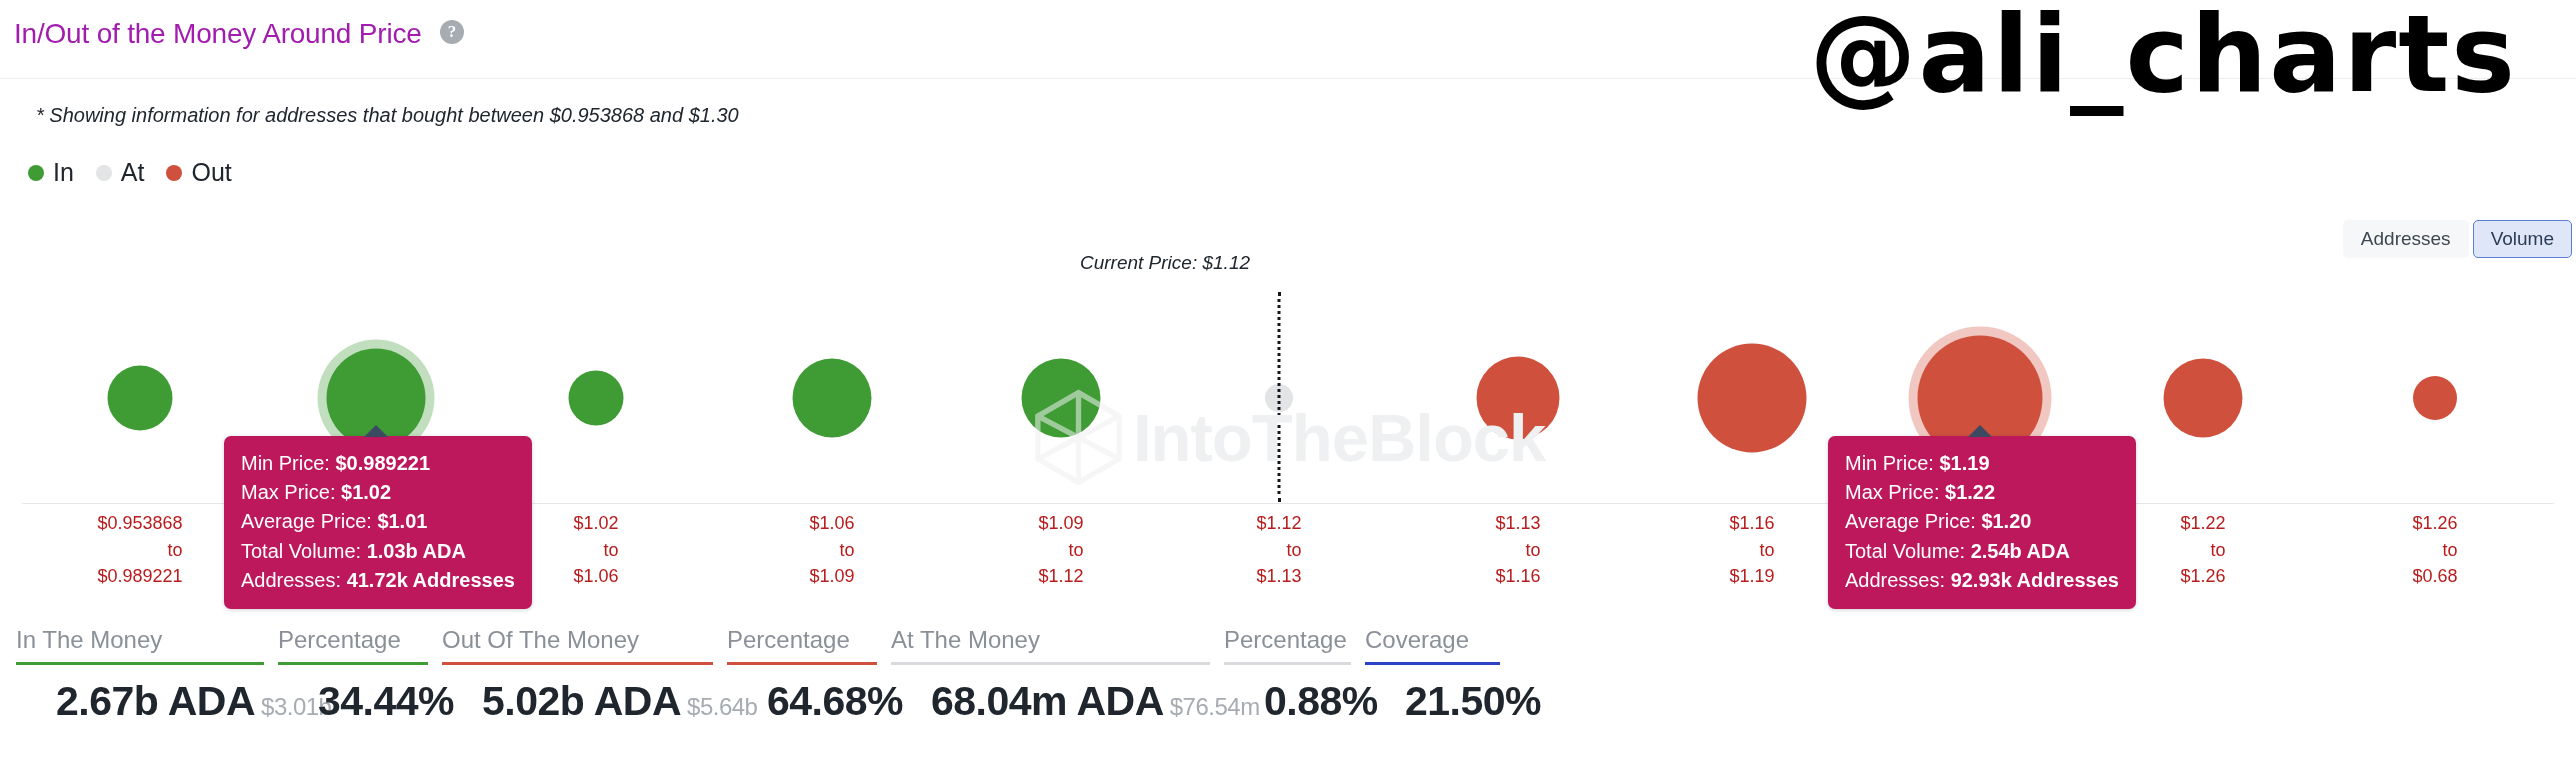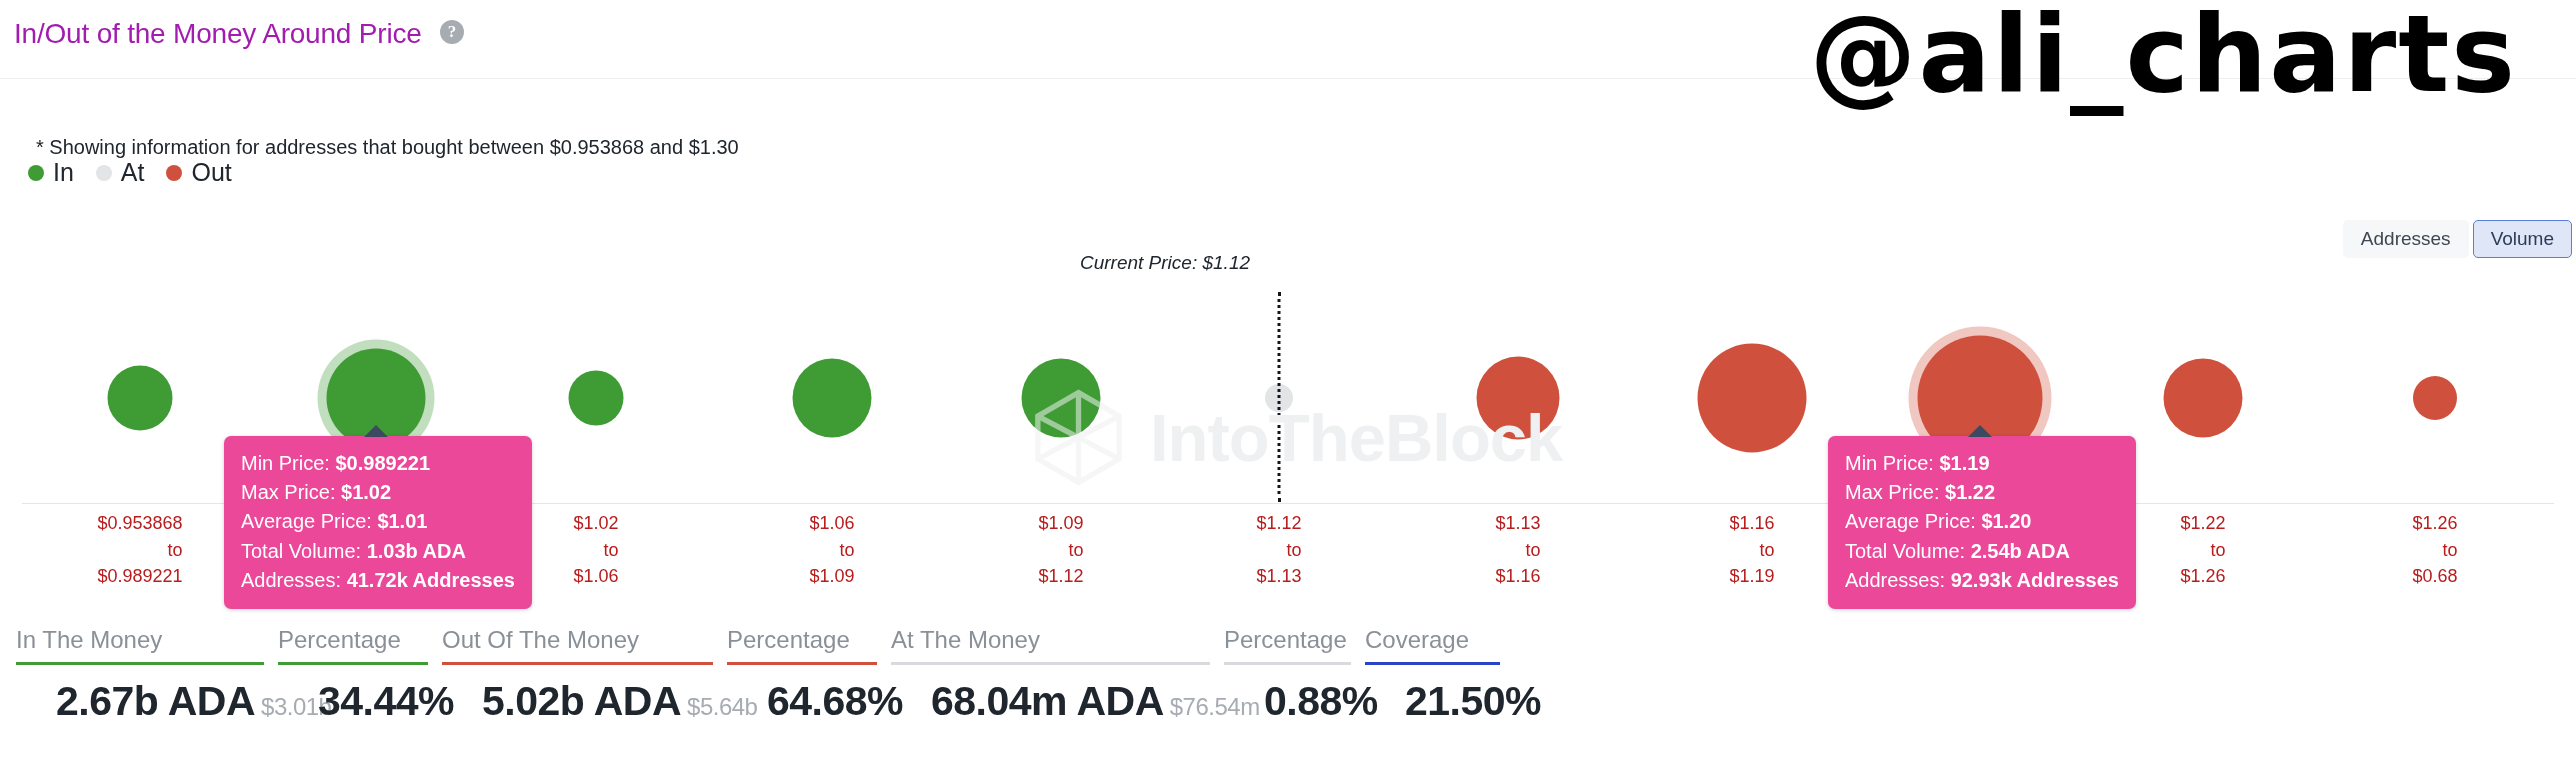--- a/index.html
+++ b/index.html
@@ -68,23 +68,23 @@
     line-height: 1.1;
     white-space: nowrap;
     z-index: 30;
   }
 
   
   .subtitle {
     position: absolute;
     left: 36px; top: 104px;
     font-size: 20px;
+    font-style: italic;
     color: #20262e;
     font-weight: 400;
-    margin-top: 32px;
   }
 
   
   .legend {
     position: absolute;
     left: 28px; top: 158px;
     display: flex;
     align-items: center;
     gap: 22px;
   }
@@ -172,21 +172,21 @@
     white-space: nowrap;
   }
 
   
   .itb-watermark {
     position: absolute;
     left: 1025px;
     top: 384px;
     display: flex;
     align-items: center;
-    gap: 18px;
+    gap: 1px;
     z-index: 1;
     pointer-events: none;
   }
   .itb-cube { opacity: 0.55; }
   .itb-text {
     font-size: 67px;
     font-weight: bold;
     color: #eff0f1;
     letter-spacing: -1px;
     font-family: "Liberation Sans", sans-serif;
@@ -205,21 +205,21 @@
     text-align: right;
     font-size: 18px;
     color: #b91c1c;
     line-height: 1.48;
     white-space: nowrap;
   }
 
   
   .tooltip {
     position: absolute;
-    background: #ec4899;
+    background: #be185d;
     color: #ffffff;
     border-radius: 7px;
     padding: 13px 17px 14px 17px;
     font-size: 20px;
     line-height: 1.46;
     white-space: nowrap;
     z-index: 20;
     box-shadow: 0 1px 4px rgba(0,0,0,0.18);
   }
   .tooltip .row b { font-weight: bold; }

